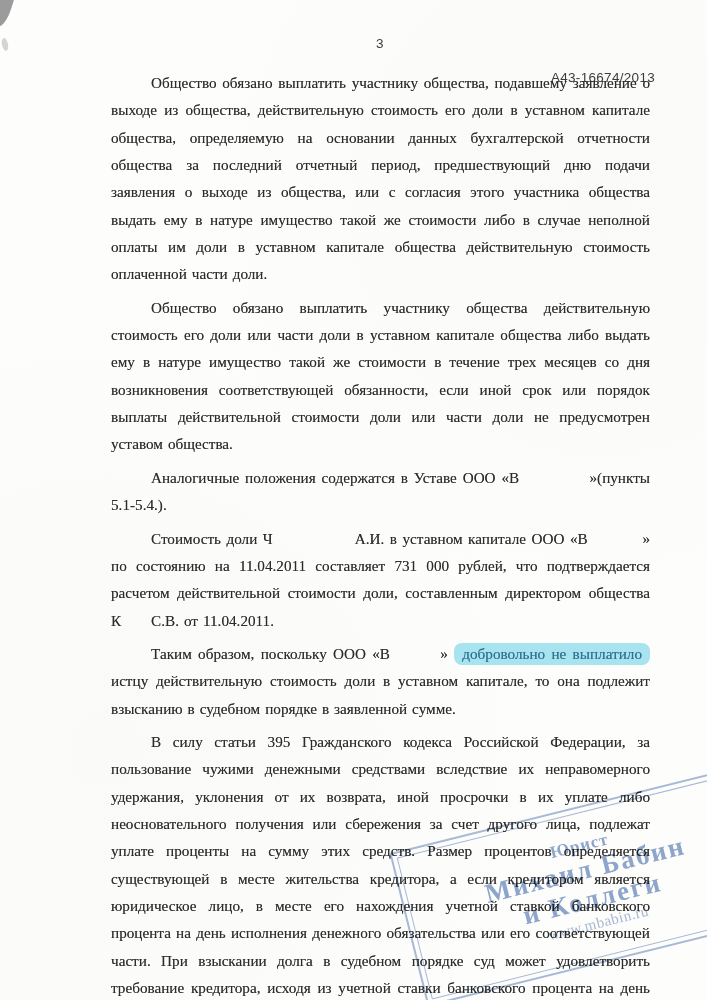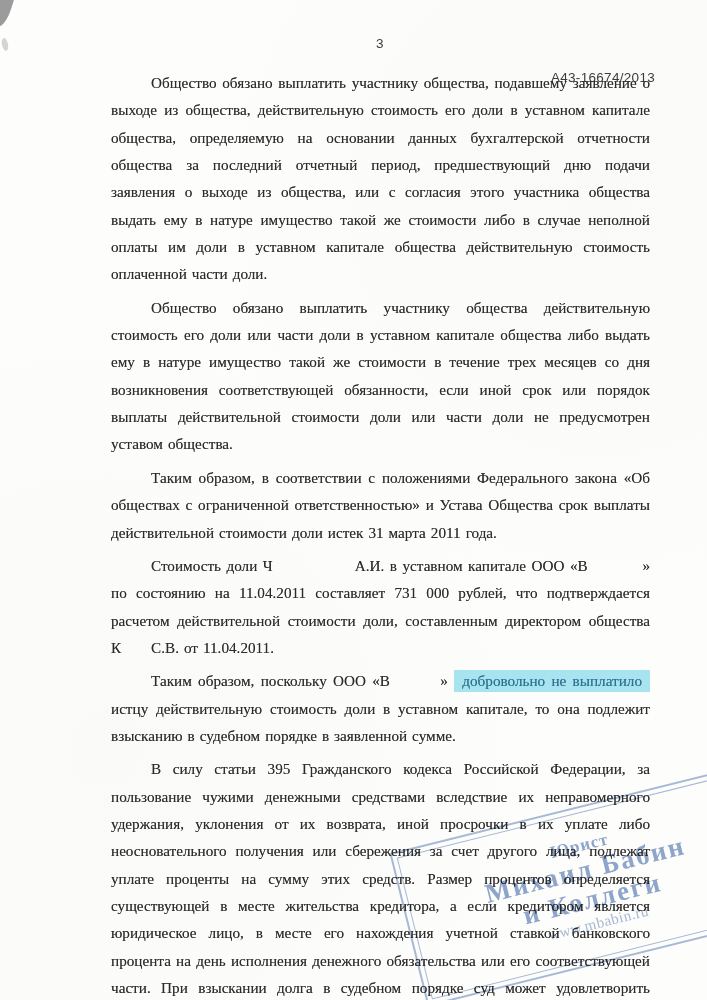--- a/index.html
+++ b/index.html
@@ -52,21 +52,21 @@
     text-shadow:0 0 .6px rgba(70,70,70,.65);
     word-spacing:1.2px;
   }
   .para{
     margin:6px;
     text-indent:40px;
   }
   .hl{
     background:#a7e4ef;
     color:#2e7090;
-    border-radius:0;
+    border-radius:8px;
     padding:2px 8px 3px;
     box-decoration-break:clone;
     -webkit-box-decoration-break:clone;
     white-space:nowrap;
     text-shadow:0 0 .5px rgba(46,112,144,.6);
   }
   
   .stamp{
     position:absolute;
     left:403px;top:806px;
@@ -113,21 +113,21 @@
   <div class="speck-2"></div>
 
   <header class="page-header">
     <span class="page-number">3</span>
     <span class="case-number">А43-16674/2013</span>
   </header>
 
   <main class="body-text">
     <p class="para">Общество обязано выплатить участнику общества, подавшему заявление о выходе из общества, действительную стоимость его доли в уставном капитале общества, определяемую на основании данных бухгалтерской отчетности общества за последний отчетный период, предшествующий дню подачи заявления о выходе из общества, или с согласия этого участника общества выдать ему в натуре имущество такой же стоимости либо в случае неполной оплаты им доли в уставном капитале общества действительную стоимость оплаченной части доли.</p>
     <p class="para">Общество обязано выплатить участнику общества действительную стоимость его доли или части доли в уставном капитале общества либо выдать ему в натуре имущество такой же стоимости в течение трех месяцев со дня возникновения соответствующей обязанности, если иной срок или порядок выплаты действительной стоимости доли или части доли не предусмотрен уставом общества.</p>
-    <p class="para">Таким образом, в соответствии с положениями Федерального закона «Об обществах с ограниченной ответственностью» и Устава Общества срок выплаты действительной стоимости доли истек 31 марта 2011 года.</p>
+    <p class="para">Аналогичные положения содержатся в Уставе ООО «В&nbsp;&nbsp;&nbsp;&nbsp;&nbsp;&nbsp;&nbsp;&nbsp;&nbsp;&nbsp;&nbsp;&nbsp;»(пункты 5.1-5.4.).</p>
     <p class="para">Стоимость доли Ч&nbsp;&nbsp;&nbsp;&nbsp;&nbsp;&nbsp;&nbsp;&nbsp;&nbsp;&nbsp;&nbsp;&nbsp;&nbsp;&nbsp;&nbsp;А.И. в уставном капитале ООО «В&nbsp;&nbsp;&nbsp;&nbsp;&nbsp;&nbsp;&nbsp;&nbsp;&nbsp;&nbsp;» по состоянию на 11.04.2011 составляет 731&nbsp;000 рублей, что подтверждается расчетом действительной стоимости доли, составленным директором общества К&nbsp;&nbsp;&nbsp;&nbsp;&nbsp;&nbsp;С.В. от 11.04.2011.</p>
     <p class="para"><span>Таким образом, поскольку ООО «В&nbsp;&nbsp;&nbsp;&nbsp;&nbsp;&nbsp;&nbsp;&nbsp;» </span><mark class="hl">добровольно не выплатило</mark><span> истцу действительную стоимость доли в уставном капитале, то она подлежит взысканию в судебном порядке в заявленной сумме.</span></p>
     <p class="para">В силу статьи 395 Гражданского кодекса Российской Федерации, за пользование чужими денежными средствами вследствие их неправомерного удержания, уклонения от их возврата, иной просрочки в их уплате либо неосновательного получения или сбережения за счет другого лица, подлежат уплате проценты на сумму этих средств. Размер процентов определяется существующей в месте жительства кредитора, а если кредитором является юридическое лицо, в месте его нахождения учетной ставкой банковского процента на день исполнения денежного обязательства или его соответствующей части. При взыскании долга в судебном порядке суд может удовлетворить требование кредитора, исходя из учетной ставки банковского процента на день предъявления иска или на день вынесения решения.</p>
   </main>
 
   <div class="stamp">
     <div class="stamp-inner">
       <div class="stamp-line stamp-small">Юрист</div>
       <div class="stamp-line stamp-big">Михаил Бабин</div>
       <div class="stamp-line stamp-big">и Коллеги</div>

